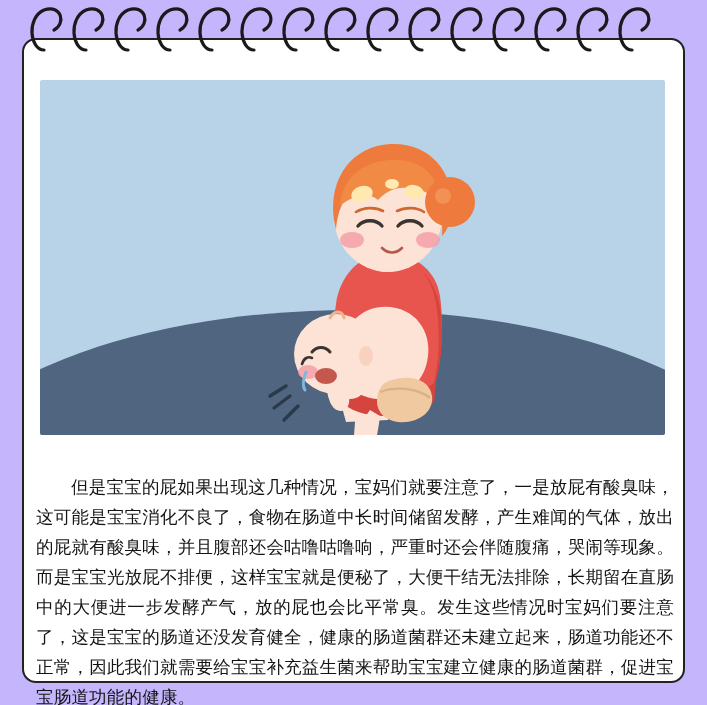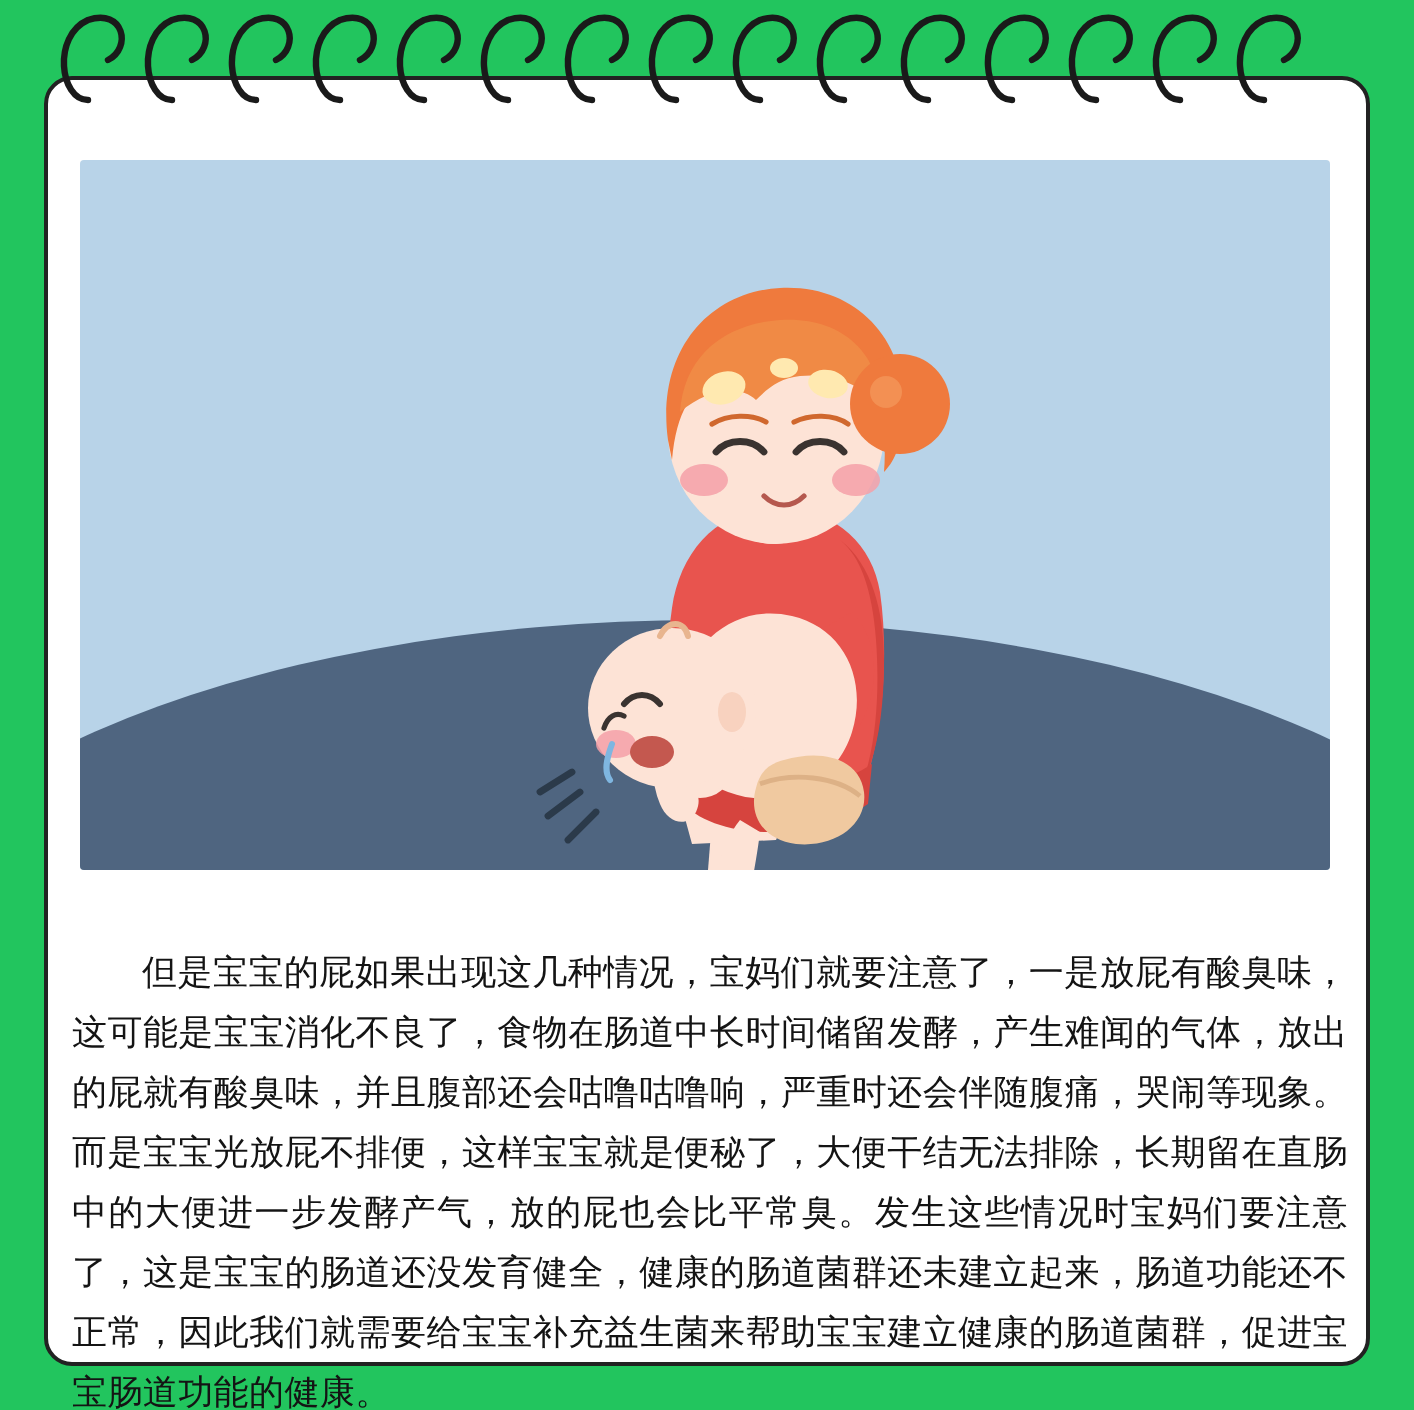--- a/index.html
+++ b/index.html
@@ -10,21 +10,21 @@
   body {
     width: 707px;
     height: 705px;
     font-family: "Liberation Sans", sans-serif;
     overflow: hidden;
   }
   .page {
     position: relative;
     width: 707px;
     height: 705px;
-    background: #22c55e;
+    background: #c4b5fd;
     box-sizing: border-box;
   }
 
   
   .binding {
     position: absolute;
     left: 0;
     top: 0;
     width: 707px;
     height: 62px;

